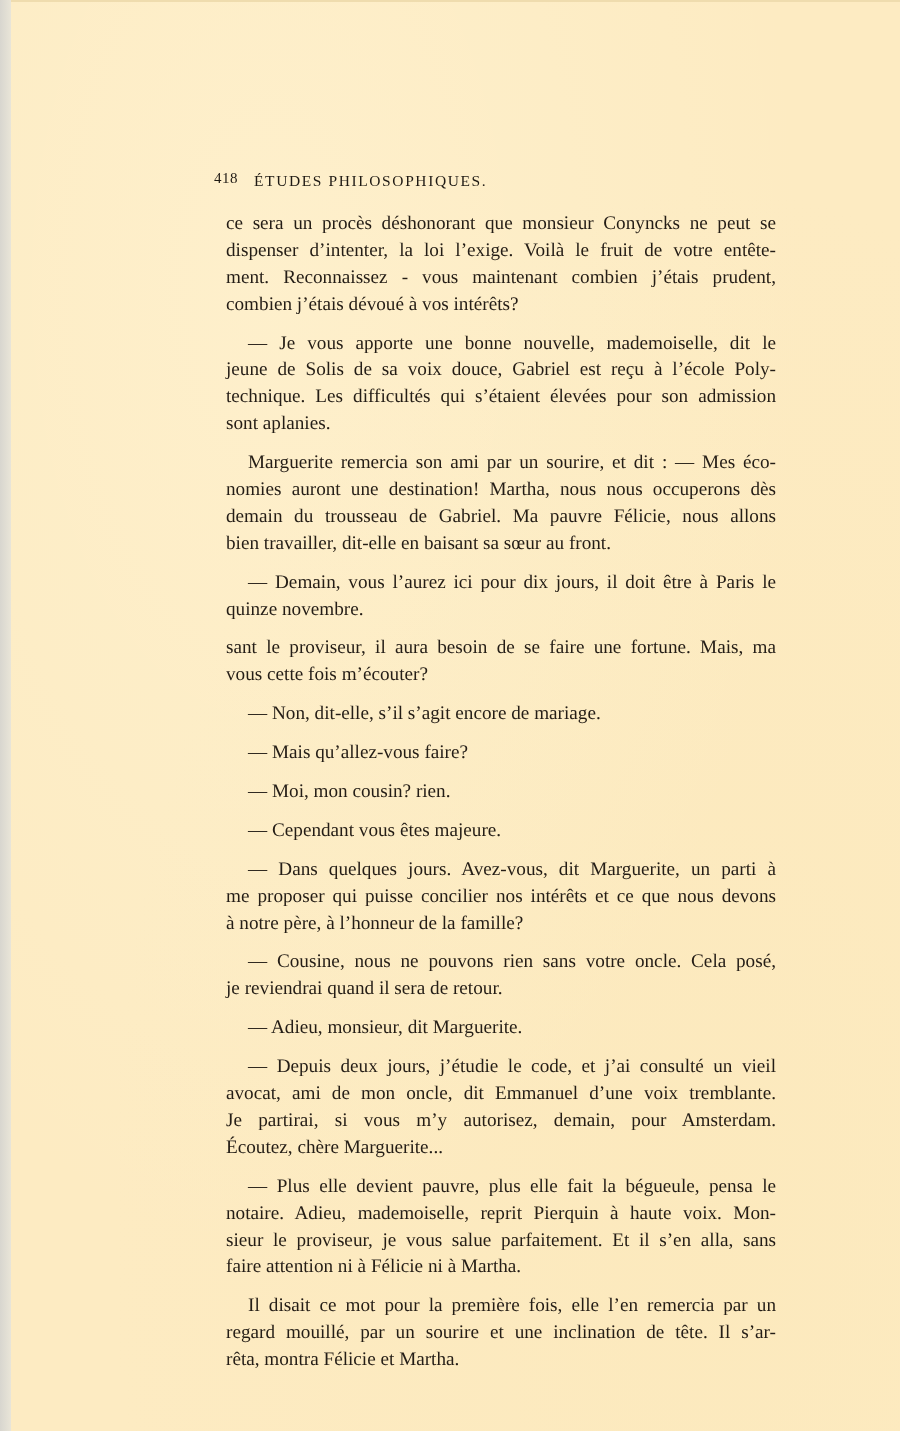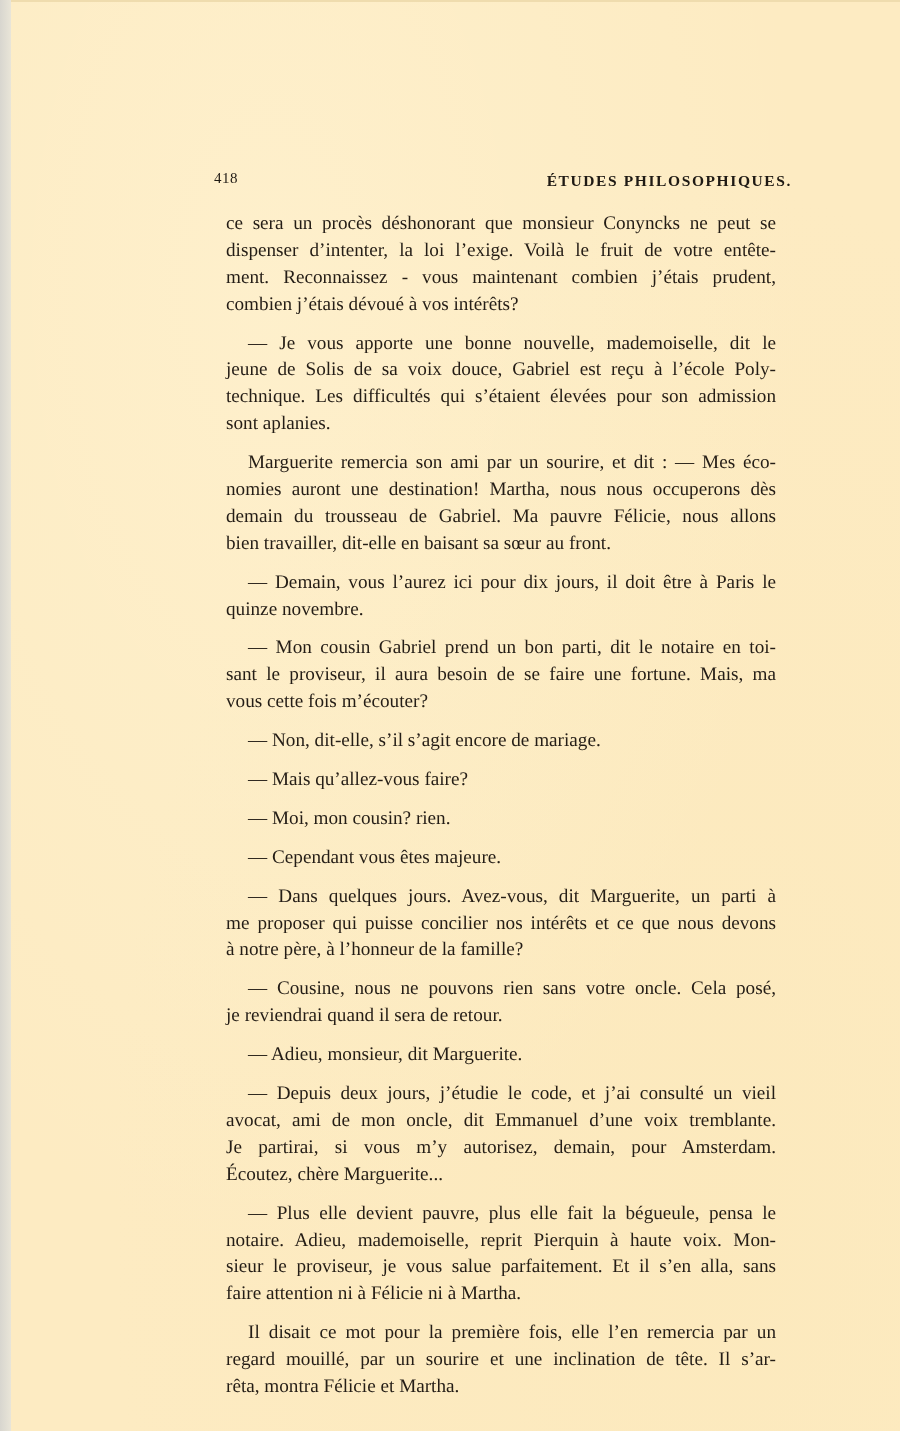--- a/index.html
+++ b/index.html
@@ -47,23 +47,23 @@
       left: 0;
       top: 0;
       font-size: 15px;
       letter-spacing: 0.5px;
     }
     .head-title {
       position: absolute;
       left: 0;
       width: 100%;
       top: 2px;
-      text-align: right;
+      text-align: left;
       font-size: 15.5px;
-      font-weight: bold;
+      font-weight: normal;
       letter-spacing: 1.6px;
       padding-left: 40px;
       box-sizing: border-box;
     }
     .text-block {
       position: absolute;
       left: 214px;
       top: 199px;
       width: 574px;
       font-family: "Liberation Serif", "DejaVu Serif", serif;
@@ -124,21 +124,20 @@
         <span class="line indent">Marguerite remercia son ami par un sourire, et dit : — Mes éco-</span>
         <span class="line">nomies auront une destination! Martha, nous nous occuperons dès</span>
         <span class="line">demain du trousseau de Gabriel. Ma pauvre Félicie, nous allons</span>
         <span class="line last">bien travailler, dit-elle en baisant sa sœur au front.</span>
       </div>
       <div class="para noindent">
         <span class="line indent">— Demain, vous l’aurez ici pour dix jours, il doit être à Paris le</span>
         <span class="line last">quinze novembre.</span>
       </div>
       <div class="para noindent">
-        <span class="line indent">— Mon cousin Gabriel prend un bon parti, dit le notaire en toi-</span>
         <span class="line">sant le proviseur, il aura besoin de se faire une fortune. Mais, ma</span>
         <span class="line last">vous cette fois m’écouter?</span>
       </div>
       <div class="para noindent">
         <span class="line indent last">— Non, dit-elle, s’il s’agit encore de mariage.</span>
       </div>
       <div class="para noindent">
         <span class="line indent last">— Mais qu’allez-vous faire?</span>
       </div>
       <div class="para noindent">

